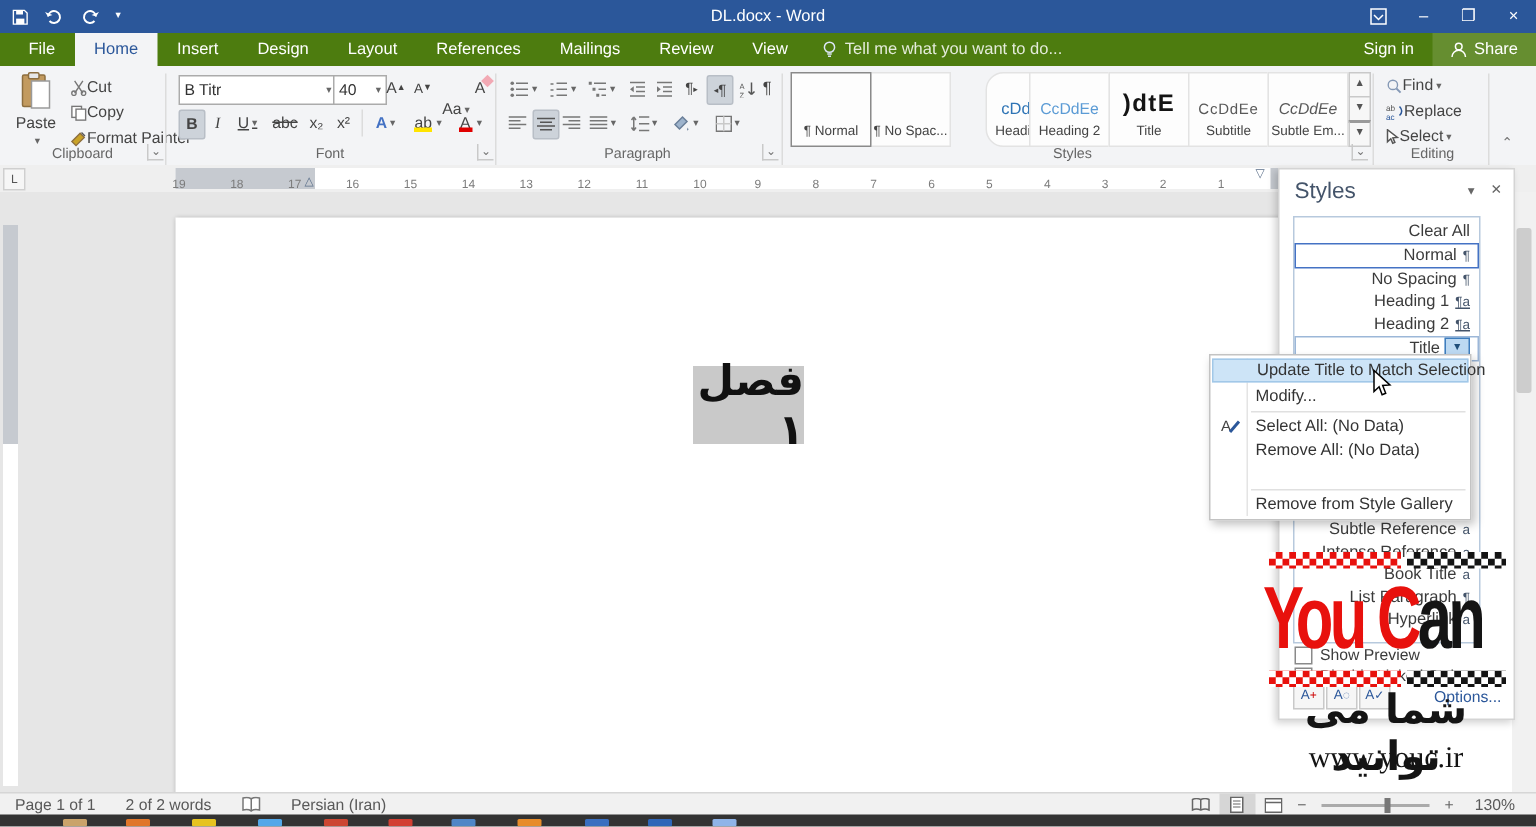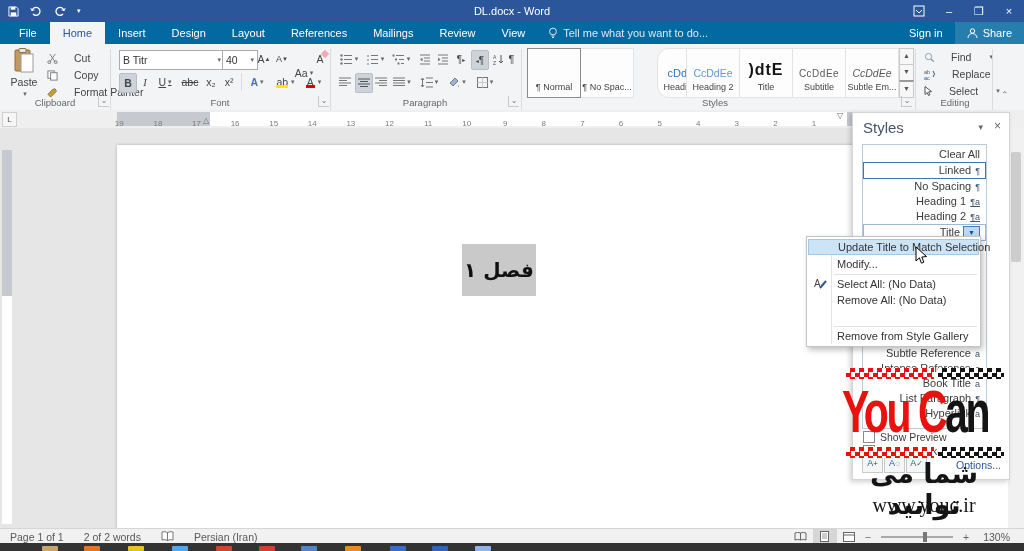--- a/index.html
+++ b/index.html
@@ -8,33 +8,33 @@
   .abs{position:absolute;}
   
   .titlebar{position:absolute;left:0;top:0;width:1024px;height:22px;background:#2b579a;color:#fff;
             display:flex;align-items:center;font-size:11px;}
   .qat{display:flex;align-items:center;gap:10px;padding-left:8px;}
   .qat .ic{color:#fff;font-size:11px;line-height:22px;cursor:default;}
   .win-title{position:absolute;left:0;right:0;text-align:center;font-size:11px;color:#fff;pointer-events:none;}
   .win-controls{position:absolute;right:0;top:0;display:flex;height:22px;}
   .win-controls .wc{width:30px;text-align:center;line-height:22px;font-size:11px;color:#fff;}
   
-  .tabrow{position:absolute;left:0;top:22px;width:1024px;height:22px;background:#0369a1;display:flex;align-items:flex-end;}
+  .tabrow{position:absolute;left:0;top:22px;width:1024px;height:22px;background:#4d7c0f;display:flex;align-items:flex-end;}
   .tab{height:22px;line-height:22px;padding:0 13px;font-size:11px;color:#fff;}
   .tab.active{background:#f3f4f6;color:#2b579a;}
   .tellme{height:22px;line-height:22px;font-size:11px;color:rgba(255,255,255,.85);display:flex;align-items:center;gap:5px;padding:0 10px;}
   .tabs-right{position:absolute;right:0;top:22px;height:22px;display:flex;align-items:center;color:#fff;font-size:11px;}
   .signin{padding:0 12px;line-height:22px;}
   .share{display:flex;align-items:center;gap:5px;background:rgba(255,255,255,.14);height:22px;padding:0 12px;}
   
   .ribbon{position:absolute;left:0;top:44px;width:1024px;height:66px;background:#f3f4f6;border-bottom:1px solid #d2d2d2;font-size:10.5px;color:#444;}
   .vsep{position:absolute;top:5px;height:92px;border-left:1px solid #dcdcdc;}
   .grouplabel{position:absolute;top:53px;font-size:9.5px;color:#666;text-align:center;}
   .launcher{position:absolute;top:52px;width:10px;height:10px;font-size:8px;color:#777;line-height:10px;text-align:center;border:1px solid #c9c9c9;border-top:none;border-right:none;}
-  .rbtn{position:absolute;display:flex;align-items:center;gap:16px;color:#444;white-space:nowrap;}
+  .rbtn{position:absolute;display:flex;align-items:center;gap:0;color:#444;white-space:nowrap;}
   .sq{display:flex;align-items:center;justify-content:center;position:absolute;height:18px;border-radius:2px;}
   .sq.on{background:#cdd3da;border:1px solid #b8bec6;}
   .chev{font-size:7px;color:#666;margin-left:2px;}
   .combo{position:absolute;height:18px;background:#fff;border:1px solid #ababab;display:flex;align-items:center;font-size:10.5px;color:#333;padding:0 3px;justify-content:space-between;}
   .yellowbar{position:absolute;left:1px;right:1px;bottom:0;height:3px;background:#ffe400;}
   .redbar{position:absolute;left:1px;right:1px;bottom:0;height:3px;background:#e00000;}
   .gal-cell{position:absolute;top:4px;width:52px;height:48px;border:1px solid #e3e3e3;background:#fdfdfd;text-align:center;}
   .gal-cell.sel{border:1px solid #8a8a8a;}
   .gal-prev{height:30px;display:flex;align-items:flex-end;justify-content:center;font-size:11px;color:#2e74b5;overflow:hidden;}
   .gal-name{font-size:9px;color:#444;margin-top:3px;white-space:nowrap;overflow:hidden;}
@@ -51,21 +51,21 @@
   .hr-gray{position:absolute;top:0;height:14px;background:#c6cad0;}
   .rnum-wrap{position:absolute;left:-17px;top:0;width:910px;height:14px;overflow:hidden;}
   .rnum{display:inline-block;width:38.6px;text-align:center;font-size:8px;color:#7c7c7c;line-height:14px;}
   .rmark{position:absolute;font-size:8px;color:#5e728c;line-height:8px;}
   
   .docarea{position:absolute;left:13px;top:128px;width:1011px;height:400px;background:#e6e6e6;overflow:hidden;}
   .page{position:absolute;left:104px;top:17px;width:891px;height:400px;background:#fff;box-shadow:0 0 3px rgba(0,0,0,.25);}
   .vruler{position:absolute;left:2px;top:150px;width:10px;height:374px;background:#fff;}
   .vr-gray{position:absolute;left:0;top:0;width:10px;height:146px;background:#c6cad0;}
   .selection{position:absolute;left:462px;top:244px;width:74px;height:52px;background:#c9c9c9;display:flex;align-items:center;justify-content:center;
-             font-size:20px;font-weight:bold;color:#111;direction:rtl;font-family:"DejaVu Sans",sans-serif;}
+             font-size:28px;font-weight:bold;color:#111;direction:rtl;font-family:"DejaVu Sans",sans-serif;}
   .docscroll{position:absolute;left:1008px;top:128px;width:16px;height:400px;background:#f1f1f1;}
   .docthumb{position:absolute;left:3px;top:24px;width:10px;height:110px;background:#cdcdcd;border-radius:2px;}
   
   .pane{position:absolute;left:852px;top:112px;width:156px;height:366px;background:#fff;border:1px solid #d4d4d4;
         box-shadow:-2px 2px 5px rgba(0,0,0,.18);font-size:11px;color:#3b3b3b;}
   .pane-title{position:absolute;left:10px;top:6px;font-size:15px;color:#44546a;}
   .pane-chev{position:absolute;right:26px;top:9px;font-size:9px;color:#666;}
   .pane-close{position:absolute;right:8px;top:6px;font-size:12px;color:#666;}
   .plist{position:absolute;left:9px;top:31px;width:123px;height:283px;border:1px solid #b7c9dd;background:#fff;}
   .prow{position:absolute;left:1px;right:1px;height:15px;line-height:15px;text-align:right;padding-right:5px;white-space:nowrap;}
@@ -471,21 +471,21 @@
 <div class="docscroll">
       <div class="docthumb"></div>
     </div>
 
 <div class="pane">
   <div class="pane-title">Styles</div>
   <div class="pane-chev">▾</div>
   <div class="pane-close">×</div>
   <div class="plist">
     <div class="prow" style="top:2px;"><span>Clear All</span></div>
-    <div class="prow boxed" style="top:17px;"><span>Linked</span><span class="mk">¶</span></div>
+    <div class="prow boxed" style="top:17px;"><span>Normal</span><span class="mk">¶</span></div>
     <div class="prow" style="top:34px;"><span>No Spacing</span><span class="mk">¶</span></div>
     <div class="prow" style="top:49px;"><span>Heading 1</span><span class="mk ul">¶a</span></div>
     <div class="prow" style="top:64px;"><span>Heading 2</span><span class="mk ul">¶a</span></div>
     <div class="prow boxed" style="top:79px;border-color:#9cb7d8;"><span>Title</span><span class="ddbtn">▼</span></div>
     <div class="prow" style="top:201px;"><span>Subtle Reference</span><span class="mk">a</span></div>
     <div class="prow" style="top:216px;"><span>Intense Reference</span><span class="mk">a</span></div>
     <div class="prow" style="top:231px;"><span>Book Title</span><span class="mk">a</span></div>
     <div class="prow" style="top:246px;"><span>List Paragraph</span><span class="mk">¶</span></div>
     <div class="prow" style="top:261px;"><span>Hyperlink</span><span class="mk">a</span></div>
   </div>

